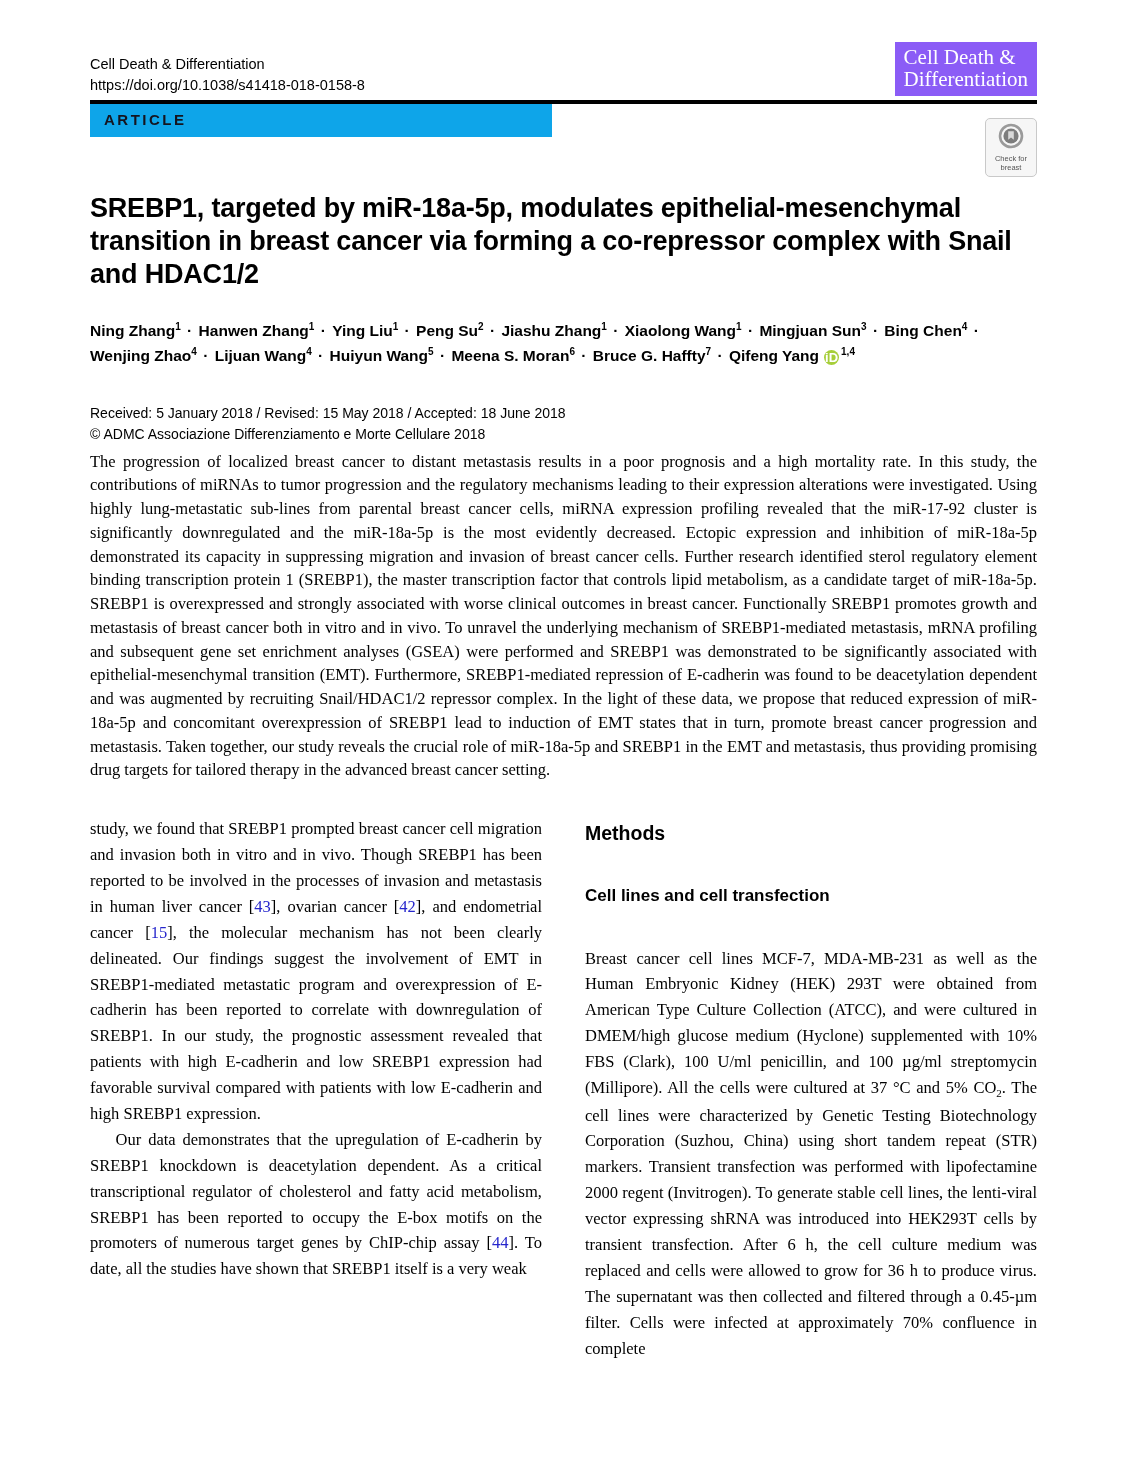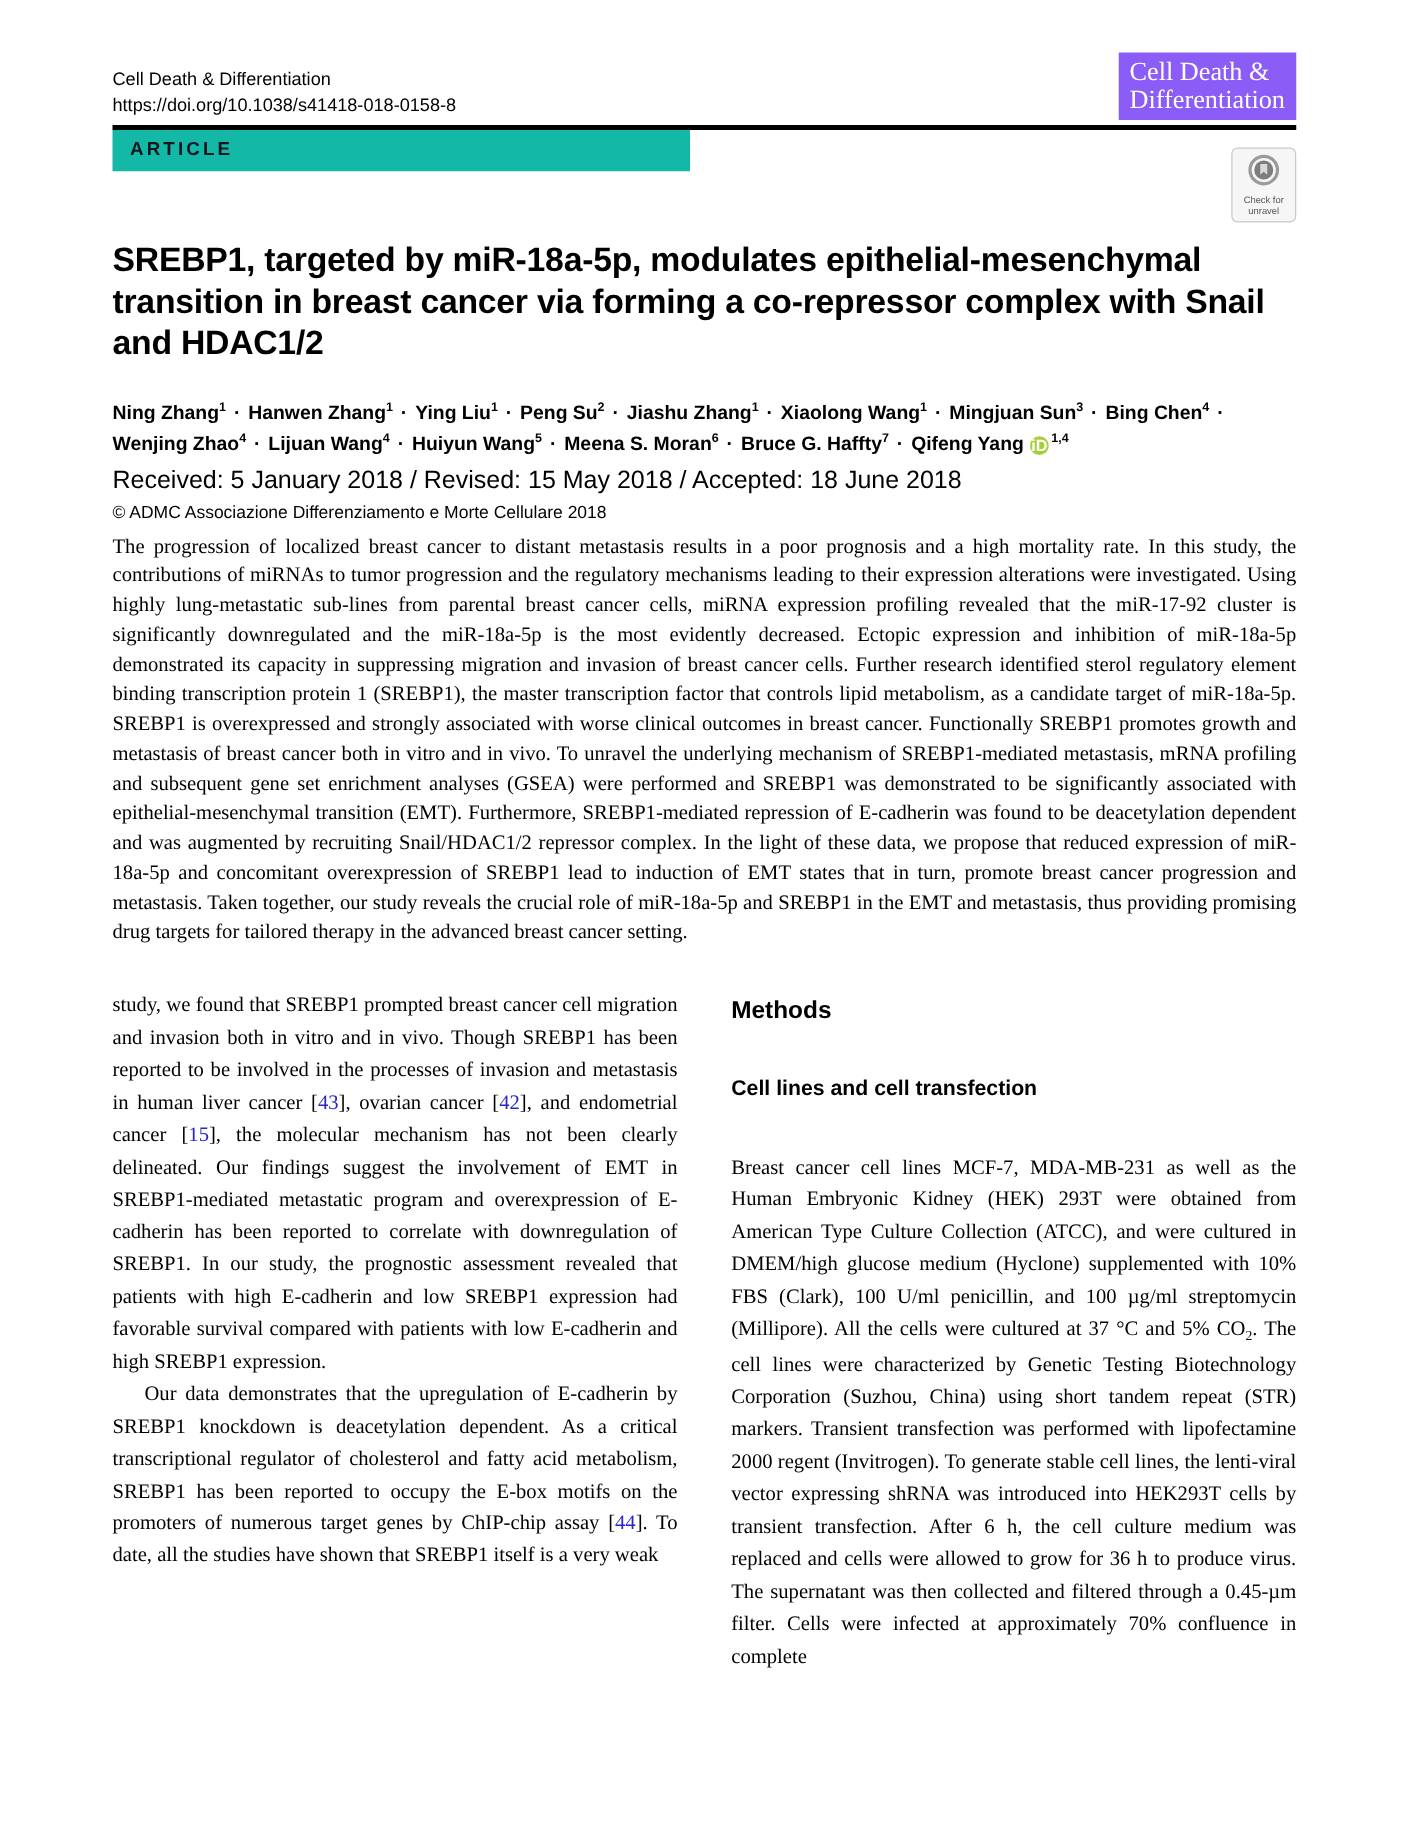--- a/index.html
+++ b/index.html
@@ -15,21 +15,21 @@
   
   .top-header { display: flex; justify-content: space-between; align-items: flex-end; height: 52px; }
   .journal-meta { font-family: "Liberation Sans", sans-serif; font-size: 14.5px; line-height: 1.45; padding-top: 4px; }
   .logo-box {
     background: #8b5cf6; color: #fff; font-family: "Liberation Serif", serif;
     font-size: 21px; line-height: 1.08; padding: 4px 9px 5px; min-width: 138px;
   }
   .rule { height: 4px; background: #000; margin-top: 4px; }
 
   
-  .article-banner { width: 462px; background: #14b8a6; padding: 7px 14px 8px; }
+  .article-banner { width: 462px; background: #0ea5e9; padding: 7px 14px 8px; }
   .article-banner span {
     font-family: "Liberation Sans", sans-serif; font-weight: bold;
     font-size: 15px; letter-spacing: 2.5px; color: #15151f;
   }
 
   
   .check-badge {
     position: absolute; right: 89px; top: 118px;
     width: 52px; border: 1px solid #c9c9c9; border-radius: 5px;
     background: #f6f6f6; padding: 4px 2px 3px; text-align: center;
@@ -50,21 +50,21 @@
   }
   .authors sup { font-size: 10px; font-weight: bold; }
   .authors .dot { margin: 0 2px; }
   .orcid {
     display: inline-block; width: 15px; height: 15px; border-radius: 50%;
     background: var(--orcid, #a6ce39); color: #fff; font-size: 13px; font-weight: bold;
     line-height: 15px; text-align: center; margin: 0 2px 0 5px; vertical-align: -1px;
     font-family: "Liberation Sans", sans-serif;
   }
 
-  .dates { font-family: "Liberation Sans", sans-serif; font-size: 20px; line-height: 1.5; }
+  .dates { margin-top: 34px; font-family: "Liberation Sans", sans-serif; font-size: 14px; line-height: 1.5; }
   .copyright { font-family: "Liberation Sans", sans-serif; font-size: 14px; line-height: 1.5; }
 
   
   .abstract-heading { margin-top: 40px; font-family: "Liberation Sans", sans-serif; font-weight: bold; font-size: 17px; }
   .abstract-text { margin-top: 5px; font-size: 16.5px; line-height: 1.44; text-align: justify; }
 
   
   .columns { display: flex; gap: 43px; margin-top: 34px; }
   .col { width: 457px; font-size: 16.5px; line-height: 1.57; text-align: justify; }
   .col p { margin: 0; }
@@ -98,21 +98,21 @@
   </div>
 
   <div class="check-badge">
     <svg width="26" height="26" viewBox="0 0 26 26">
       <circle cx="13" cy="13" r="11" fill="none" stroke="#9a9a9a" stroke-width="2.6"></circle>
       <circle cx="13" cy="13" r="7.6" fill="#7d7d7d"></circle>
       <path d="M10.2 8.2 h5.6 v8.6 l-2.8 -2.4 l-2.8 2.4 z" fill="#d9d9d9"></path>
     </svg>
     <div class="cb-text">
       <div>Check for</div>
-      <div>unravel</div>
+      <div>breast</div>
     </div>
   </div>
 
   <h1 class="title">SREBP1, targeted by miR-18a-5p, modulates epithelial-mesenchymal transition in breast cancer via forming a co-repressor complex with Snail and HDAC1/2</h1>
 
   <div class="authors"><span class="author">Ning Zhang<sup>1</sup></span><span class="dot"> · </span><span class="author">Hanwen Zhang<sup>1</sup></span><span class="dot"> · </span><span class="author">Ying Liu<sup>1</sup></span><span class="dot"> · </span><span class="author">Peng Su<sup>2</sup></span><span class="dot"> · </span><span class="author">Jiashu Zhang<sup>1</sup></span><span class="dot"> · </span><span class="author">Xiaolong Wang<sup>1</sup></span><span class="dot"> · </span><span class="author">Mingjuan Sun<sup>3</sup></span><span class="dot"> · </span><span class="author">Bing Chen<sup>4</sup></span><span class="dot"> · </span><span class="author">Wenjing Zhao<sup>4</sup></span><span class="dot"> · </span><span class="author">Lijuan Wang<sup>4</sup></span><span class="dot"> · </span><span class="author">Huiyun Wang<sup>5</sup></span><span class="dot"> · </span><span class="author">Meena S. Moran<sup>6</sup></span><span class="dot"> · </span><span class="author">Bruce G. Haffty<sup>7</sup></span><span class="dot"> · </span><span class="author">Qifeng Yang<span class="orcid">iD</span><sup>1,4</sup></span></div>
 
   <div class="dates">Received: 5 January 2018 / Revised: 15 May 2018 / Accepted: 18 June 2018</div>
   <div class="copyright">© ADMC Associazione Differenziamento e Morte Cellulare 2018</div>
 

